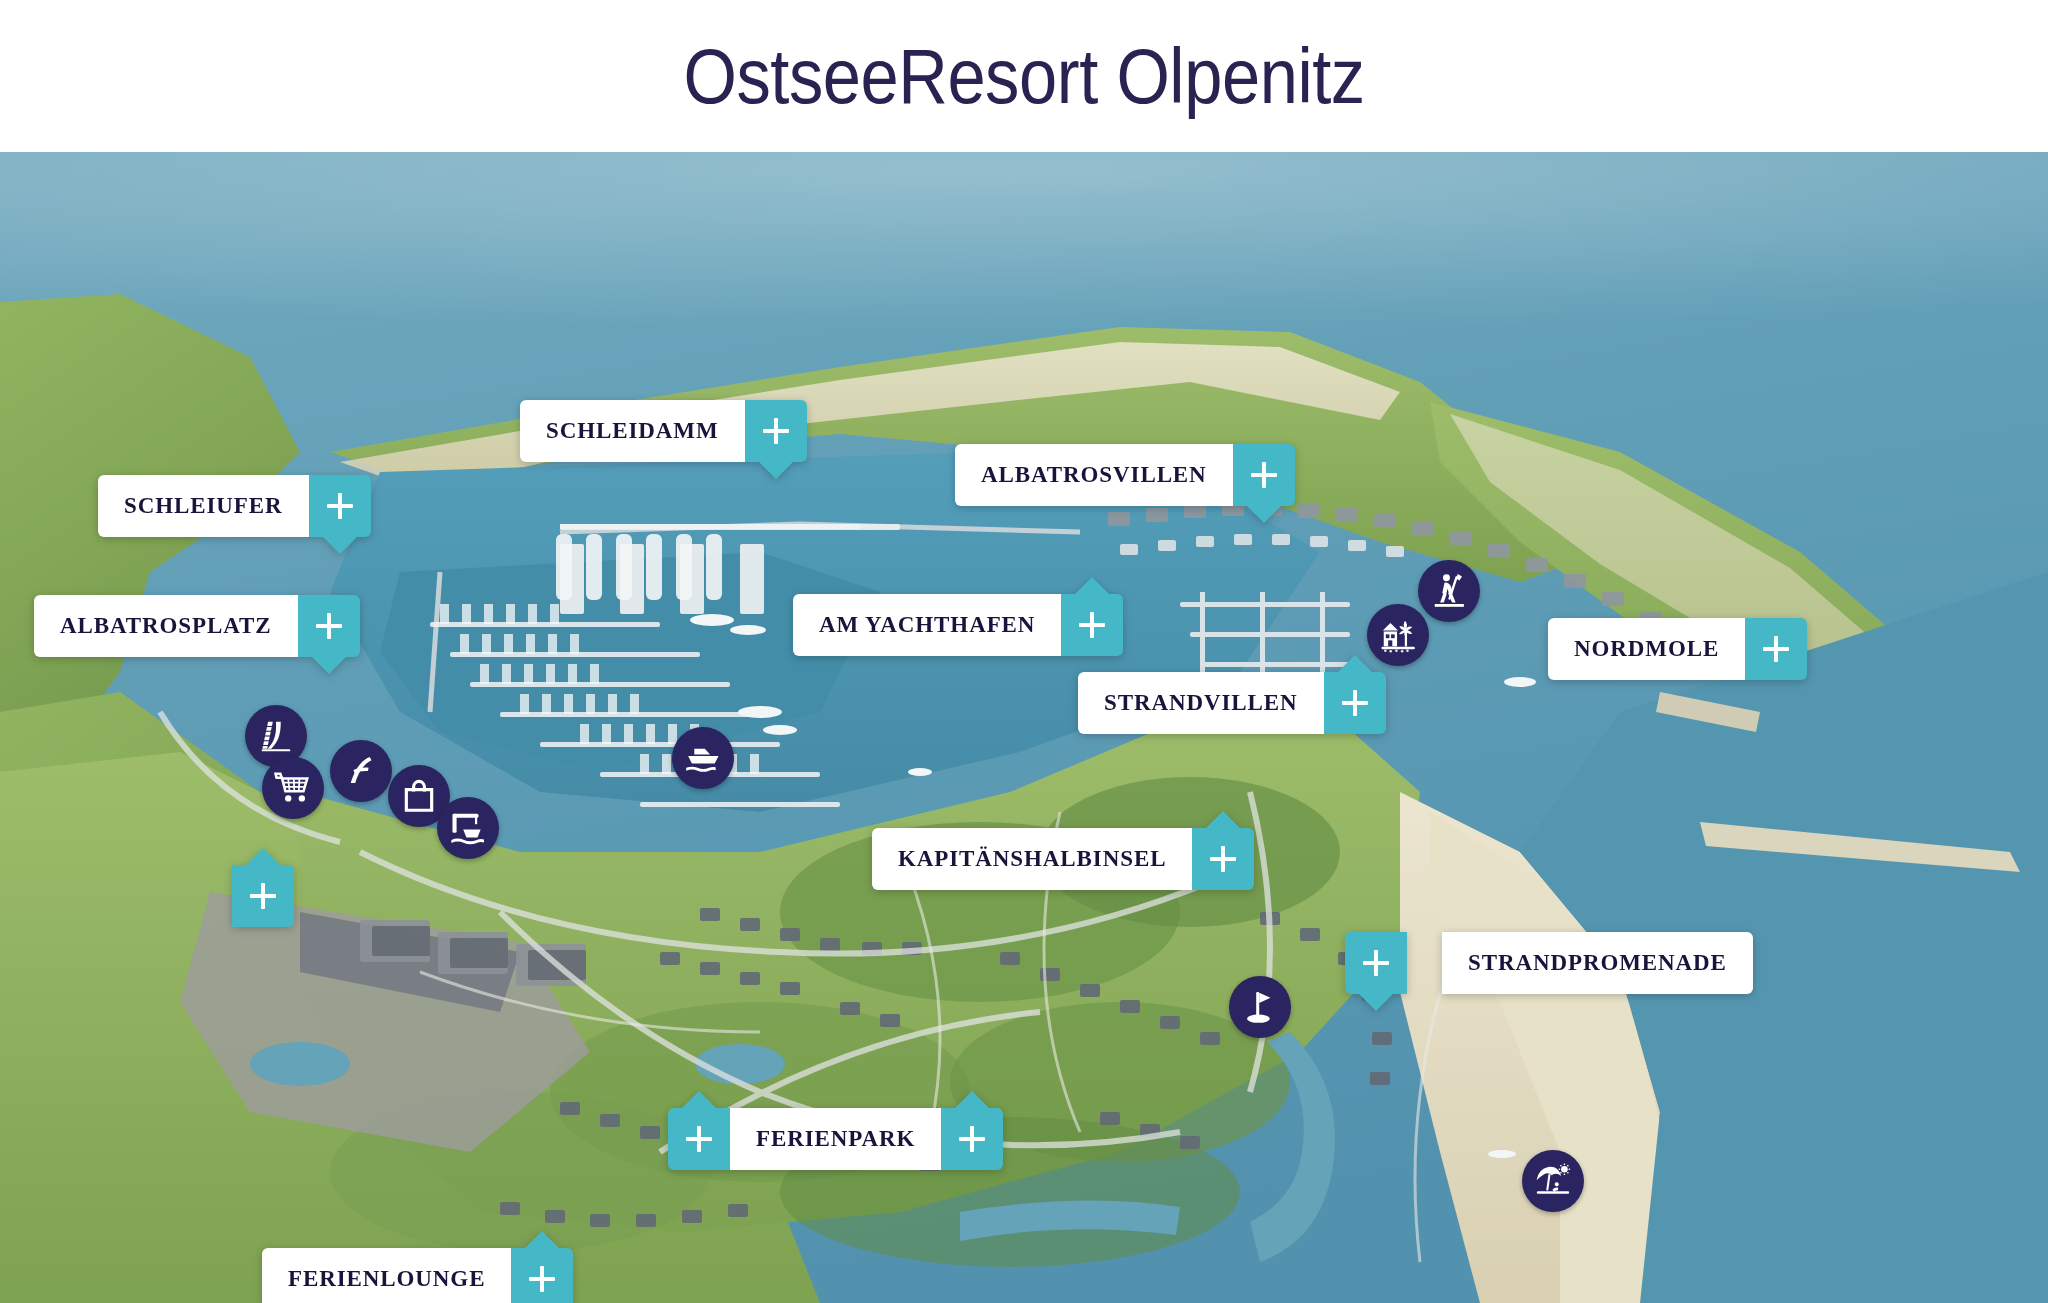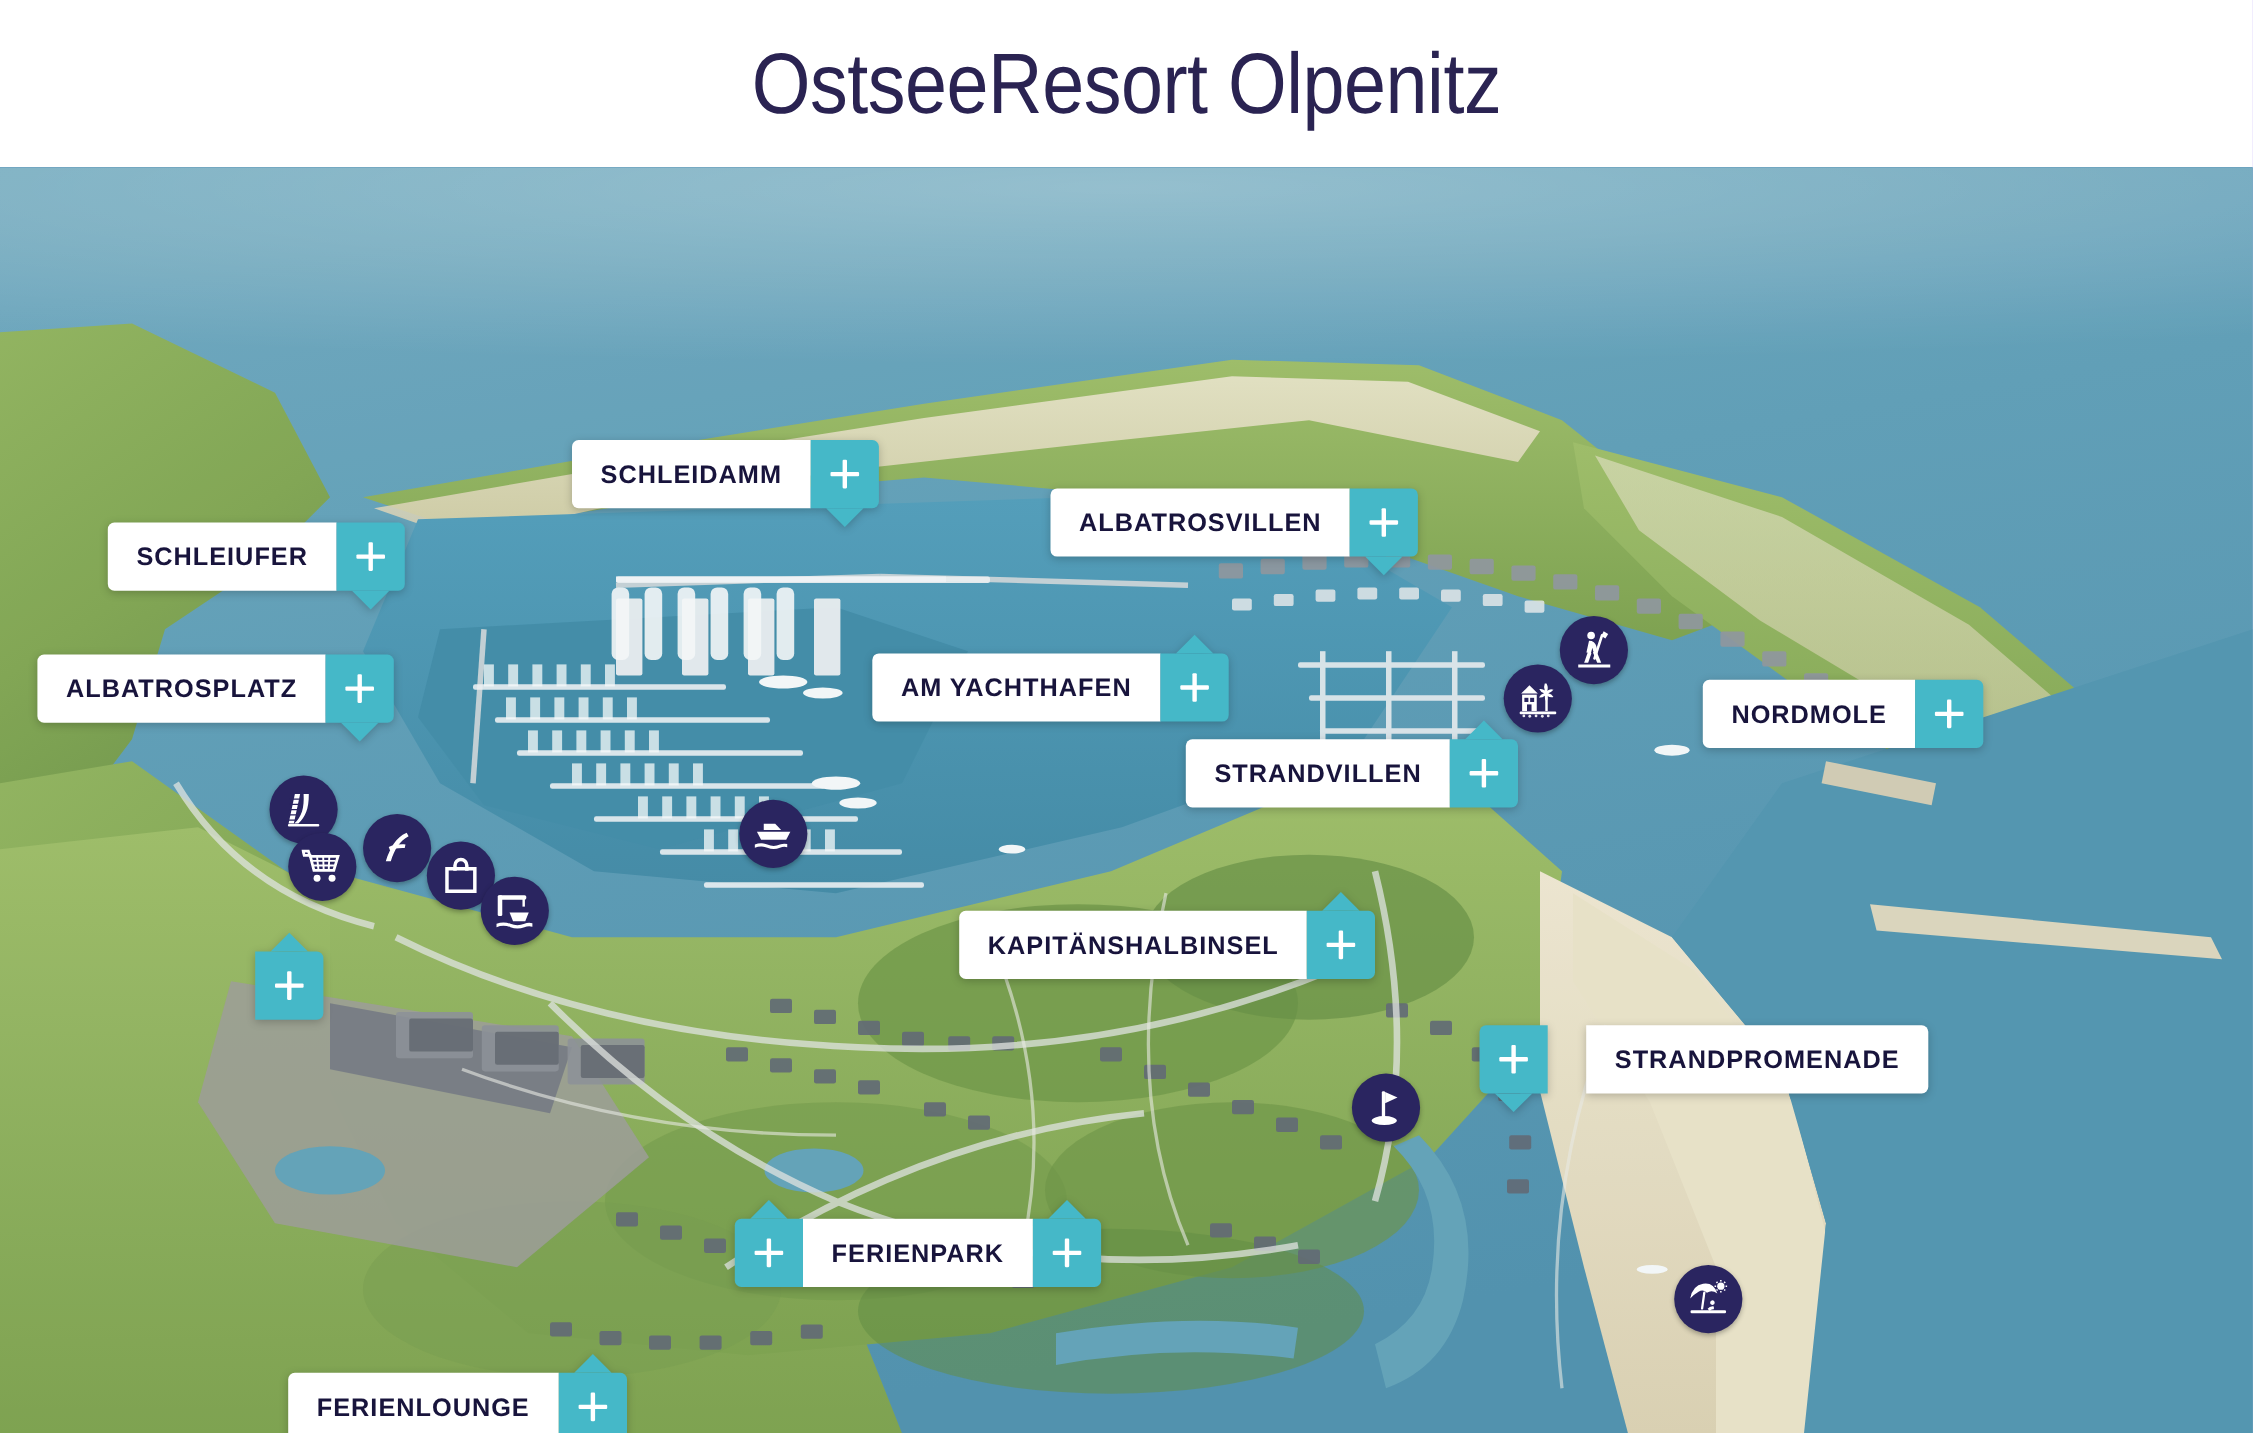--- a/index.html
+++ b/index.html
@@ -3,21 +3,21 @@
 <meta charset="utf-8">
 <title>OstseeResort Olpenitz</title>
 <style>
   * { box-sizing: border-box; margin: 0; padding: 0; }
   html, body {
     width: 2048px; height: 1303px;
     background: #ffffff;
     font-family: "Liberation Sans", sans-serif;
     overflow: hidden;
   }
-  #page { position: relative; width: 2048px; height: 1303px; background:#c4b5fd;padding-left:12px; }
+  #page { position: relative; width: 2048px; height: 1303px; background:#0f766e;padding-left:12px; }
 
   
   .title-bar {
     position: absolute; left: 0; top: 0; width: 2048px; height: 152px;
     display: flex; align-items: center; justify-content: center;
     background: #ffffff;
   }
   .title-bar h1 {
     font-family: "Liberation Sans", sans-serif;
     font-size: 78px; font-weight: 400; letter-spacing: -0.5px;
@@ -45,21 +45,21 @@
   }
   .hs-text {
     background: #ffffff;
     display: flex; align-items: center; justify-content: center;
     padding: 0 26px;
     border-radius: 6px 0 0 6px;
   }
   .hs-text span {
     font-size: 23px; font-weight: 700; letter-spacing: 0.9px;
     color: #18143c; white-space: nowrap;
-    font-family: Liberation Sans, sans-serif;
+    font-family: Liberation Serif, serif;
   }
   .hs-plus {
     width: 62px; background: #45b8c8;
     display: flex; align-items: center; justify-content: center;
     position: relative;
     border-radius: 0 6px 6px 0;
     flex: 0 0 62px;
   }
   .hs-plus::before, .hs-plus::after {
     content:''; position:absolute; background:#fff; border-radius:1px;

